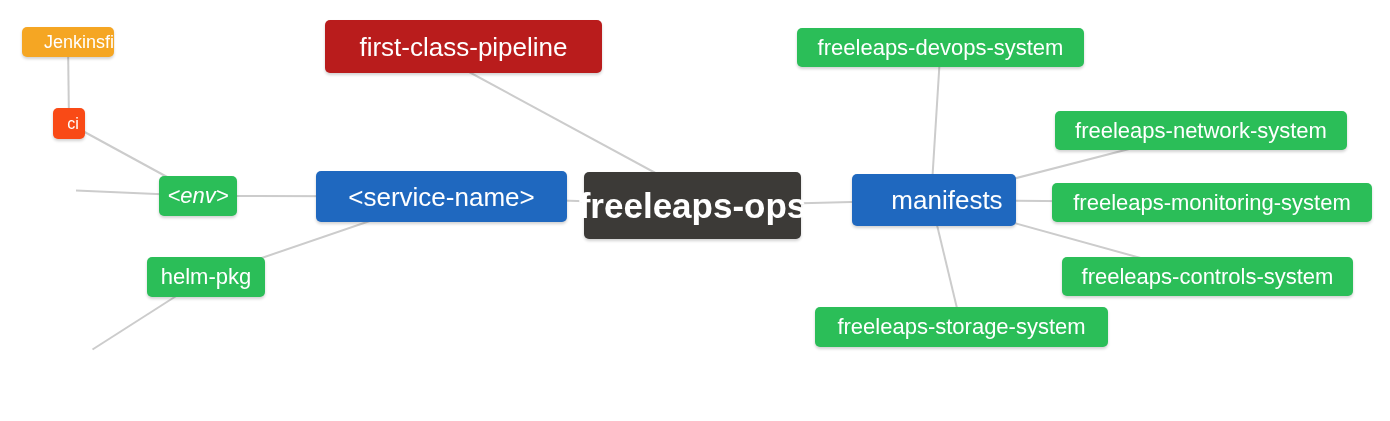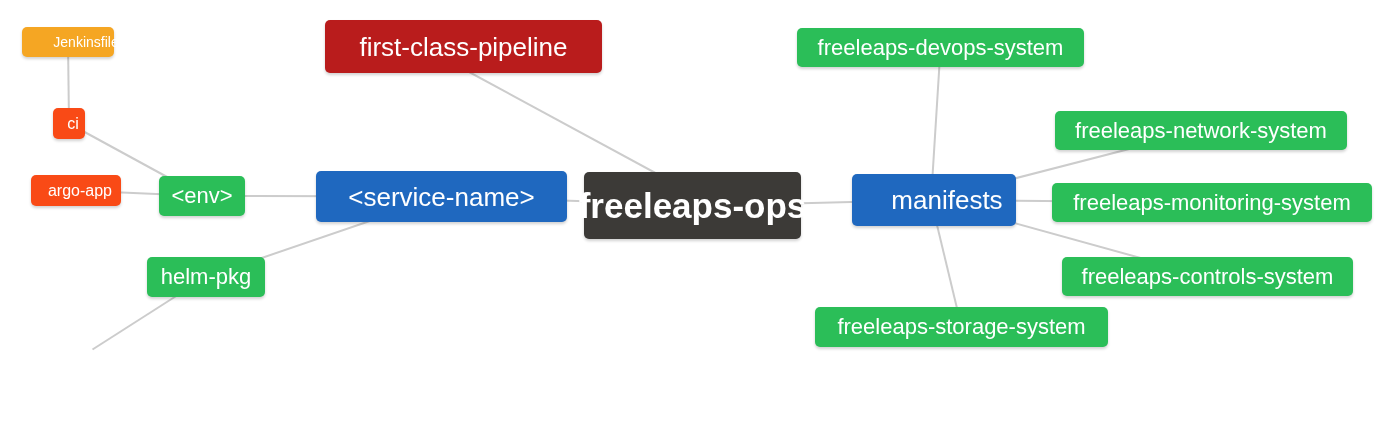--- a/index.html
+++ b/index.html
@@ -28,21 +28,21 @@
     box-shadow:0 2px 3px rgba(0,0,0,0.18);
     cursor:pointer;
     box-sizing:border-box;
     line-height:1;
     user-select:none;
   }
   .lvl1{font-size:35px;}
   .lvl2{font-size:26px;}
   .lvl3{font-size:22px;}
   .lvl4{font-size:16px;padding-left:8px;}
-  .lvl5{font-size:14px;padding-left:36px;}
+  .lvl5{font-size:18px;padding-left:36px;}
 </style>
 </head>
 <body>
 
 <div class="canvas">
   <svg class="edges-layer" xmlns="http://www.w3.org/2000/svg" width="1390" height="421" viewBox="0 0 1390 421">
       <line x1="68" y1="42" x2="69" y2="123.5" stroke="#cccccc" stroke-width="2"></line>
       <line x1="69" y1="123.5" x2="202" y2="196" stroke="#cccccc" stroke-width="2"></line>
       <line x1="76" y1="190.5" x2="202" y2="196" stroke="#cccccc" stroke-width="2"></line>
       <line x1="202" y1="196" x2="441.5" y2="196.5" stroke="#cccccc" stroke-width="2"></line>
@@ -55,24 +55,23 @@
       <line x1="931" y1="200" x2="1201" y2="130.5" stroke="#cccccc" stroke-width="2"></line>
       <line x1="931" y1="200" x2="1212" y2="202.5" stroke="#cccccc" stroke-width="2"></line>
       <line x1="931" y1="200" x2="1207.5" y2="276.5" stroke="#cccccc" stroke-width="2"></line>
       <line x1="931" y1="200" x2="961.5" y2="327" stroke="#cccccc" stroke-width="2"></line>
     </svg>
   <div class="nodes-layer">
       <div class="node lvl1" style="left: 584px; top: 172px; width: 217px; height: 67px; background: rgb(60, 58, 55); font-weight: bold;">freeleaps-ops</div>
       <div class="node lvl2" style="left: 313px; top: 20px; width: 277px; height: 53px; background: #b91c1c; margin-left: 12px;">first-class-pipeline</div>
       <div class="node lvl2" style="left: 316px; top: 171px; width: 251px; height: 51px; background: rgb(31, 104, 191);">&lt;service-name&gt;</div>
       <div class="node lvl2" style="left: 852px; top: 174px; width: 164px; height: 52px; background: rgb(31, 104, 191); padding-left: 26px;">manifests</div>
-      <div class="node lvl3" style="left: 159px; top: 176px; width: 86px; height: 40px; background: rgb(43, 190, 88);">&lt;env&gt;</div>
+      <div class="node lvl3" style="left: 159px; top: 176px; width: 78px; height: 40px; background: rgb(43, 190, 88); font-style: italic;">&lt;env&gt;</div>
       <div class="node lvl3" style="left: 147px; top: 257px; width: 118px; height: 40px; background: rgb(43, 190, 88);">helm-pkg</div>
       <div class="node lvl4" style="left: 53px; top: 108px; width: 32px; height: 31px; background: rgb(249, 74, 22);">ci</div>
-      <div class="node lvl4" style="left: 31px; top: 175px; width: 90px; height: 31px; background: rgb(249, 74, 22);">argo-app</div>
       <div class="node lvl5" style="left: 22px; top: 27px; width: 92px; height: 30px; background: rgb(245, 166, 35);">Jenkinsfile</div>
       <div class="node lvl3" style="left: 797px; top: 28px; width: 287px; height: 39px; background: rgb(43, 190, 88);">freeleaps-devops-system</div>
       <div class="node lvl3" style="left: 1055px; top: 111px; width: 292px; height: 39px; background: rgb(43, 190, 88);">freeleaps-network-system</div>
       <div class="node lvl3" style="left: 1052px; top: 183px; width: 320px; height: 39px; background: rgb(43, 190, 88);">freeleaps-monitoring-system</div>
       <div class="node lvl3" style="left: 1062px; top: 257px; width: 291px; height: 39px; background: rgb(43, 190, 88);">freeleaps-controls-system</div>
       <div class="node lvl3" style="left: 815px; top: 307px; width: 293px; height: 40px; background: rgb(43, 190, 88);">freeleaps-storage-system</div>
     </div>
 </div>
 
 </body></html>

